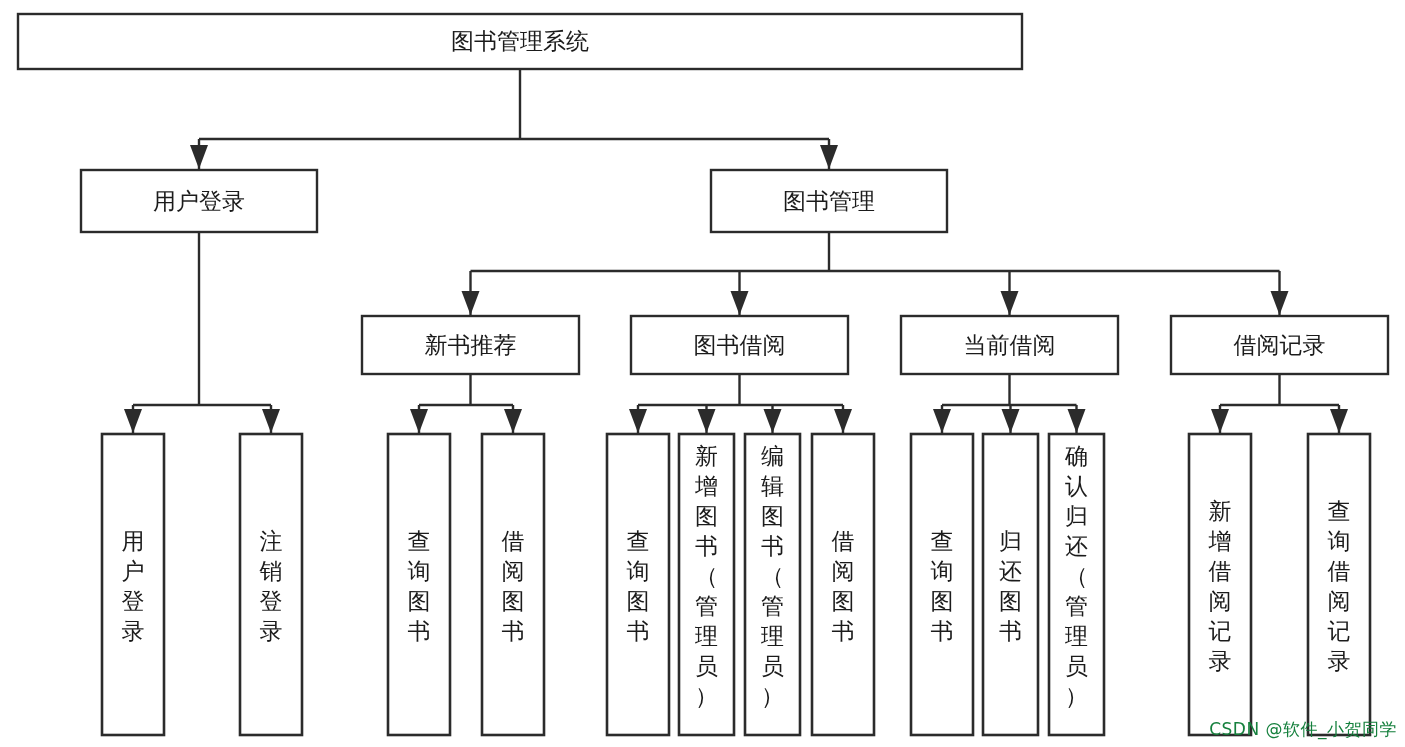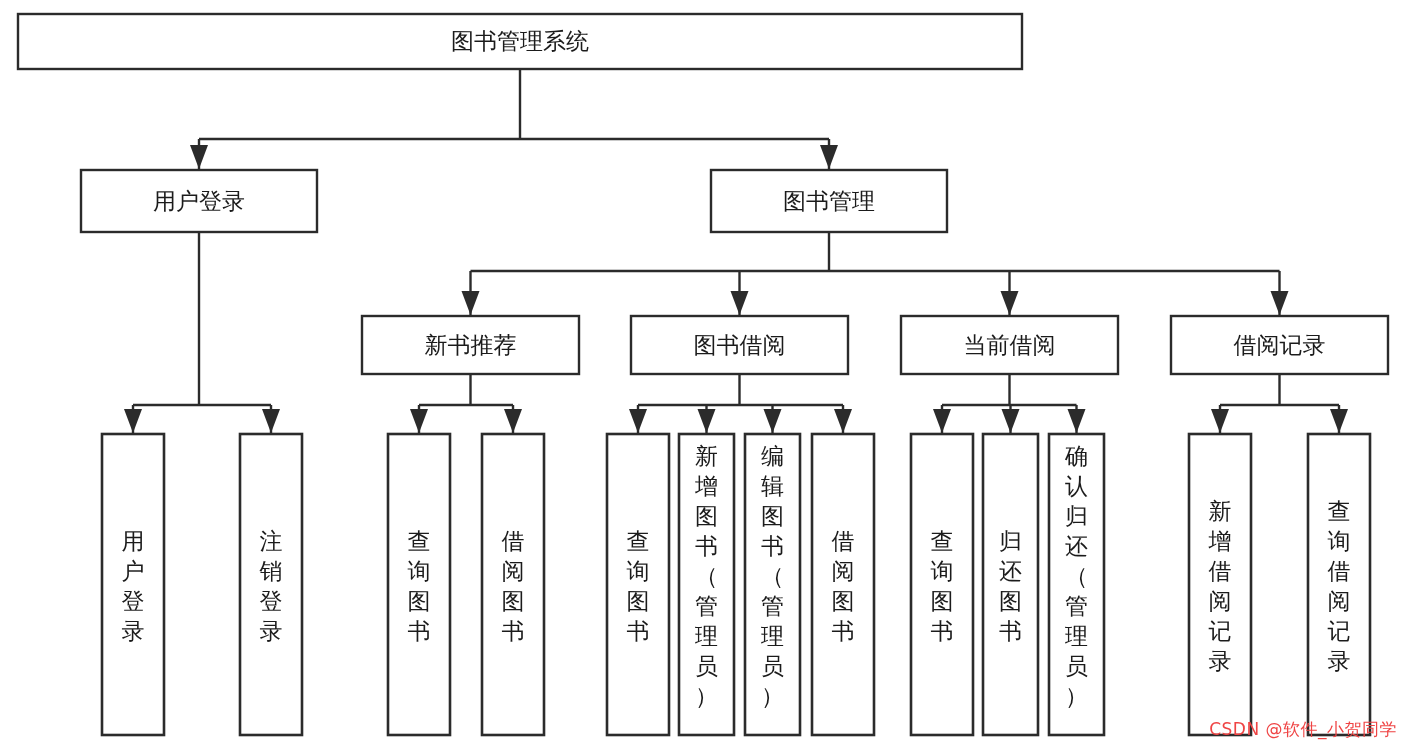--- a/index.html
+++ b/index.html
@@ -62,21 +62,21 @@
   }
   .leaf-label tspan {
     text-anchor: middle;
   }
   .watermark {
     position: absolute;
     right: 8px;
     bottom: 6px;
     font-family: "DejaVu Sans", "Liberation Sans", sans-serif;
     font-size: 17px;
-    color: #ef4444;
+    color: #15803d;
     letter-spacing: 0.5px;
     white-space: nowrap;
     user-select: none;
   }
 </style>
 </head>
 <body>
 
 <div id="chart-root">
   <svg class="diagram" viewBox="0 0 1405 747">

